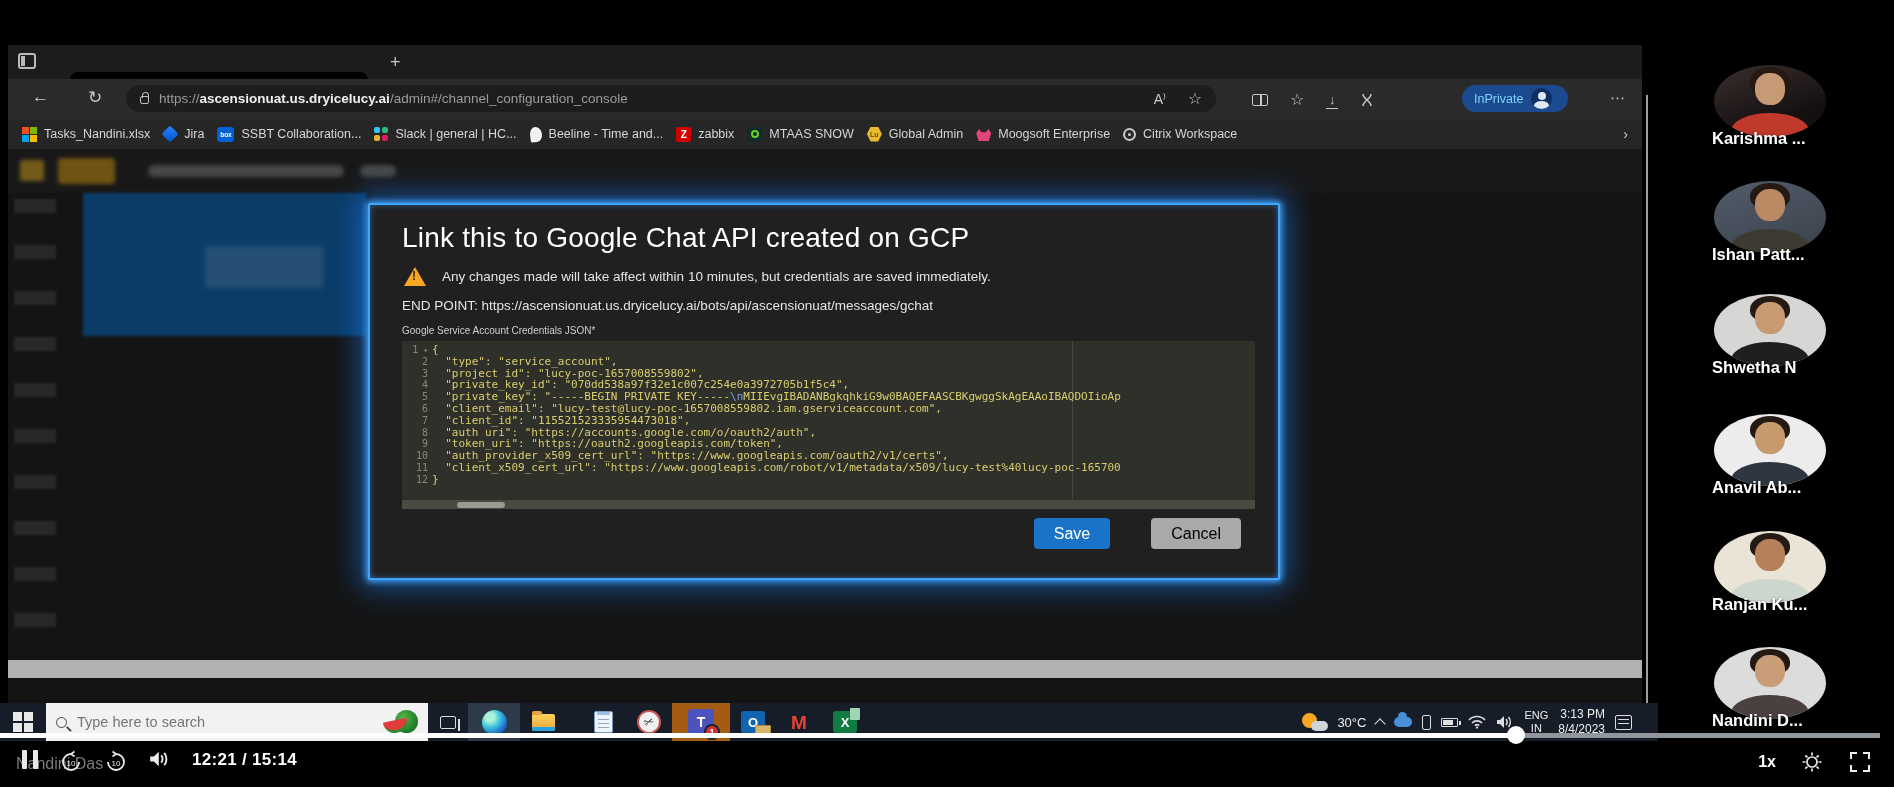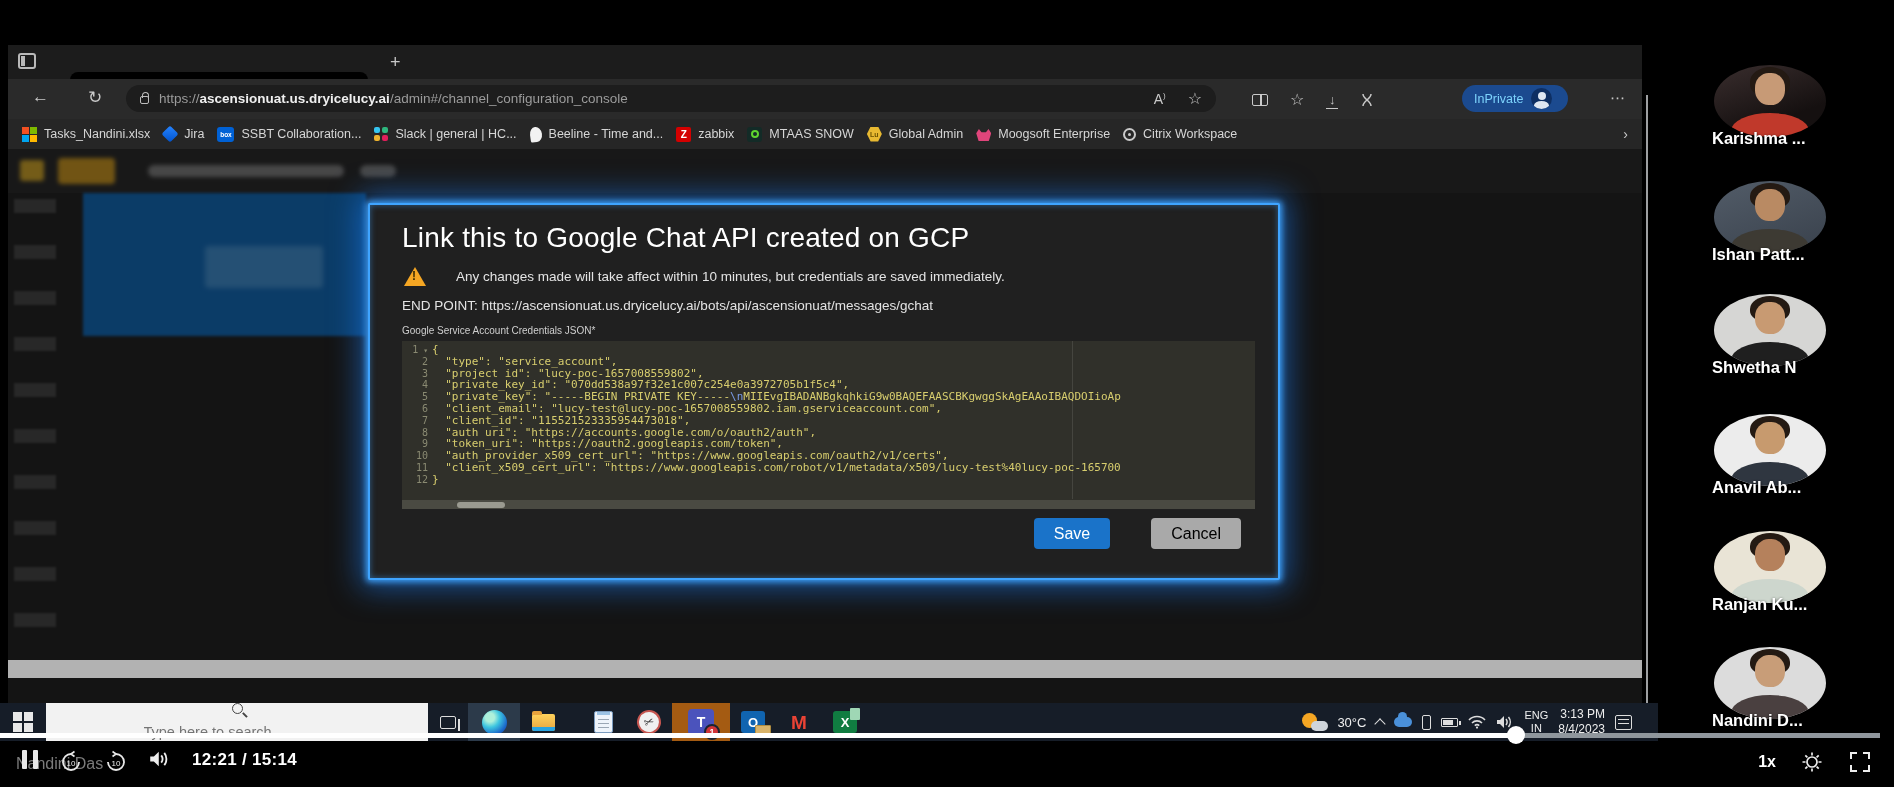--- a/index.html
+++ b/index.html
@@ -76,21 +76,21 @@
   .hblob { top:16px; height:12px; background:#8f8f8f; border-radius:6px; }
   #ghost-sidebar { left:6px; top:50px; width:42px; height:456px; background:repeating-linear-gradient(180deg,#575757 0 14px,transparent 14px 46px); filter:blur(1.2px); opacity:.85; }
   #blue-panel { left:75px; top:44px; width:283px; height:143px; background:#1778cf; filter:blur(1.5px); }
   #blue-btn { left:197px; top:97px; width:118px; height:42px; background:#4aa0e8; border-radius:4px; filter:blur(2.5px); }
   #page-dim { position:absolute; inset:0; background:rgba(0,0,0,0.5); }
   #page-footer { position:absolute; left:0; top:511px; width:100%; height:18px; background:#b2b2b2; }
 
   
   #modal { position:absolute; left:368px; top:203px; width:912px; height:377px; background:#202020; border:2px solid #3fa4ff; border-radius:2px; box-shadow:0 0 6px 2px rgba(63,164,255,.95),0 0 30px 8px rgba(30,130,255,.55), inset 0 0 6px rgba(63,164,255,.5); z-index:30; }
   #dlg-title { left:32px; top:17px; font-size:28px; font-weight:500; color:#fff; letter-spacing:.2px; }
-  #warn-row { left:34px; top:62px; display:flex; align-items:center; gap:30px; }
+  #warn-row { left:34px; top:62px; display:flex; align-items:center; gap:16px; }
   #warn-tri { width:0; height:0; border-left:11px solid transparent; border-right:11px solid transparent; border-bottom:19px solid #f5a623; position:relative; }
   #warn-tri::after { content:"!"; position:absolute; left:-3px; top:2px; font-size:12px; font-weight:bold; color:#3a2a00; }
   #warn-text,#endpoint-text { font-size:13.5px; color:#e3e3e3; }
   #endpoint-text { left:32px; top:93px; }
   #cred-label { left:32px; top:120px; font-size:10px; color:#cfcfcf; }
   
   #editor { left:32px; top:136px; width:853px; height:168px; background:#30302a; overflow:hidden; font-family:"DejaVu Sans Mono",monospace; }
   #editor-lines { position:absolute; left:0; top:3px; right:0; counter-reset:ln; }
   .crow { display:flex; height:11.8px; line-height:11.8px; font-size:11px; white-space:pre; counter-increment:ln; overflow:hidden; }
   .lnum { width:30px; flex:none; text-align:right; padding-right:4px; color:#8a8a72; font-size:10px; }
@@ -104,21 +104,21 @@
   #btn-row { position:absolute; right:37px; top:313px; display:flex; gap:17px; }
   .btn { height:31px; border:none; border-radius:4px; font-size:16px; font-weight:500; padding:0 20px; font-family:"Liberation Sans",sans-serif; }
   #btn-save { background:#1a73c9; color:#fff; }
   #btn-cancel { background:#a9a9a9; color:#000000;margin-left:24px; }
 
   
   #taskbar { position:absolute; left:0; top:703px; width:1658px; height:38px; background:#161d28; z-index:10; display:flex; align-items:stretch; }
   #start { width:46px; display:flex; align-items:center; justify-content:center; }
   .wingrid { display:grid; grid-template-columns:9px 9px; grid-template-rows:9px 9px; gap:2px; }
   .wingrid i { background:#e8e8e8; }
-  #search-box { width:382px; background:#f2f2f2; display:flex; align-items:center; padding:0 10px; gap:10px;flex-direction:column; }
+  #search-box { width:382px; background:#f2f2f2; display:flex; align-items:center; padding:0 10px; gap:10px; }
   #search-mag { width:11px; height:11px; border:1.8px solid #444; border-radius:50%; position:relative; flex:none; }
   #search-mag::after { content:""; position:absolute; left:9px; top:10px; width:6px; height:1.8px; background:#444; transform:rotate(45deg); }
   #search-input { border:none; outline:none; background:transparent; font-size:14.5px; color:#333; flex:1; font-family:"Liberation Sans",sans-serif; }
   #melon { width:34px; height:26px; position:relative; flex:none; }
   #melon-whole { position:absolute; right:0; top:1px; width:23px; height:23px; border-radius:50%; background:radial-gradient(circle at 35% 35%, #57b647, #1e7a2a 70%, #14571d); }
   #melon-slice { position:absolute; left:0; top:11px; width:24px; height:13px; background:#e23b3b; border-radius:0 0 24px 24px; border-bottom:3px solid #2e8b2e; transform:rotate(-12deg); }
   .tb-btn { width:46px; display:flex; align-items:center; justify-content:center; position:relative; }
   #taskview { width:40px; }
   #taskview-ic { width:16px; height:13px; border:1.8px solid #dcdcdc; border-radius:2px; position:relative; }
   #taskview-ic::after { content:""; position:absolute; right:-5px; top:2px; width:1.8px; height:12px; background:#dcdcdc; }

